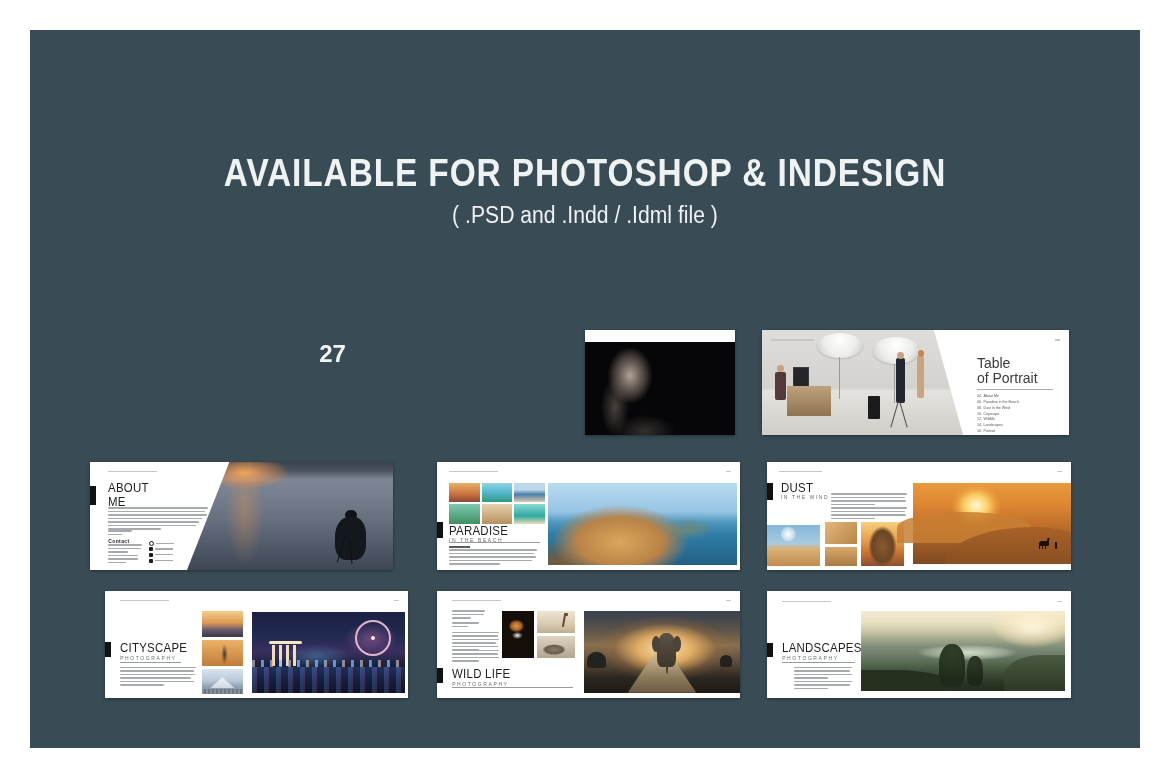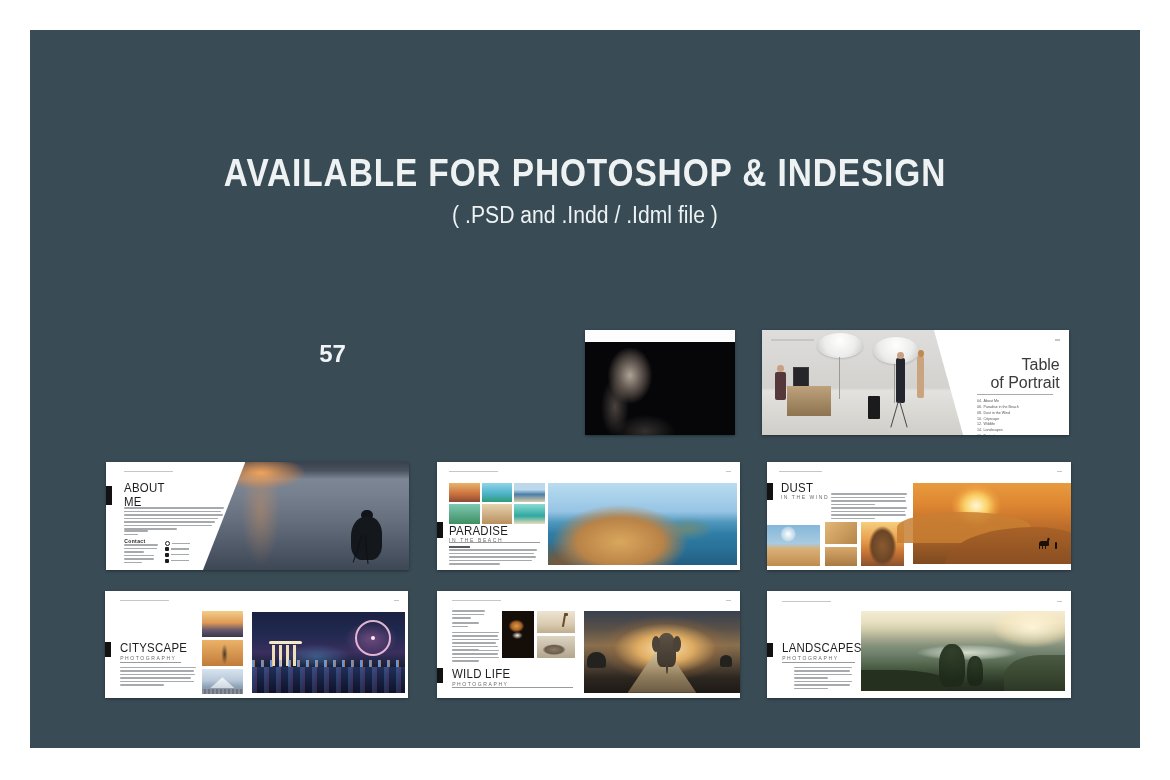--- a/index.html
+++ b/index.html
@@ -14,21 +14,21 @@
             font-size:23px;font-weight:400;transform:scaleX(.92);}
   .pagecount{position:absolute;top:341px;left:225px;width:215px;text-align:center;color:#f2f5f5;font-weight:700;}
   .pagecount .num{font-size:24px;line-height:1.1;}
   .pagecount .label{font-size:27px;line-height:1.15;}
 
   
   .spread{position:absolute;background:#fff;box-shadow:0 1px 3px rgba(0,0,0,.4);overflow:hidden;}
   .spread *{position:absolute;}
   #spCover{left:585px;top:330px;width:150px;height:105px;}
   #spToc{left:762px;top:330px;width:307px;height:105px;}
-  #spAbout{left:106px;top:462px;width:303px;height:108px;}
+  #spAbout{left:90px;top:462px;width:303px;height:108px;}
   #spParadise{left:437px;top:462px;width:303px;height:108px;}
   #spDust{left:767px;top:462px;width:304px;height:108px;}
   #spCity{left:105px;top:591px;width:303px;height:107px;}
   #spWild{left:437px;top:591px;width:303px;height:107px;}
   #spLand{left:767px;top:591px;width:304px;height:107px;}
 
   .mini-bar{height:1.5px;background:#c6c6c6;}
   .pg-bar{height:1.5px;width:5px;background:#c6c6c6;}
   .black-tab{left:0;width:6px;background:#121212;}
   .tl{position:static !important;display:block;height:1.5px;background:#a6aaad;margin-bottom:2px;border-radius:1px;}
@@ -72,21 +72,21 @@
   .head2{left:44%;top:21%;width:2.2%;height:7%;background:#c8a083;border-radius:50%;}
   .tri1{left:43%;top:68%;height:26%;width:1px;background:#4a4a48;transform:rotate(16deg);}
   .tri2{left:46%;top:68%;height:26%;width:1px;background:#4a4a48;transform:rotate(-16deg);}
   .model{left:50.5%;top:25%;width:2.4%;height:40%;background:#c9a47e;border-radius:2px;}
   .head3{left:50.8%;top:19%;width:1.9%;height:7%;background:#c08a4e;border-radius:50%;}
   .speaker{left:34.5%;top:63%;width:3.8%;height:22%;background:#1b1b1d;border-radius:1px;}
   .toc-wedge{left:0;top:0;right:0;bottom:0;background:#fff;
              clip-path:polygon(56% 0,100% 0,100% 100%,65.5% 100%);}
   .toc-content{left:70%;top:25%;width:27%;}
   .toc-content *{position:static;}
-  .toc-title{font-size:16px;color:#3a3a3a;line-height:1.08;display:block;text-align:right;}
+  .toc-title{font-size:14px;color:#3a3a3a;line-height:1.08;display:block;}
   .toc-rule{display:block;height:1px;background:#aaa;margin:3px 0 3px 0;width:92%;}
   .toc-list{display:block;font-size:5px;color:#555;line-height:1.6;transform:scale(.72);
             transform-origin:left top;width:140%;}
   .toc-row{display:flex;gap:2px;}
   .toc-num{width:7px;flex:none;}
 
   
   .photo-about{left:32%;top:0;right:0;bottom:0;background:
       radial-gradient(60px 22px at 28% 10%, rgba(255,170,90,.9), rgba(230,140,70,.35) 55%, rgba(0,0,0,0) 75%),
       radial-gradient(28px 80px at 28% 45%, rgba(235,150,80,.35), rgba(0,0,0,0) 70%),
@@ -203,21 +203,21 @@
 </style>
 </head>
 <body>
 
 <div class="panel"></div>
 
 <div class="hero-title">AVAILABLE FOR PHOTOSHOP &amp; INDESIGN</div>
 <div class="hero-sub">( .PSD and .Indd / .Idml file )</div>
 
 <div class="pagecount">
-  <div class="num">57</div>
+  <div class="num">27</div>
 </div>
 
 <div class="spread" id="spCover">
   <div class="cover-band"></div>
   <div class="cover-photo"></div>
 </div>
 
 <div class="spread" id="spToc">
   <div class="toc-photo"></div>
   <div class="umbrella u1"></div>

